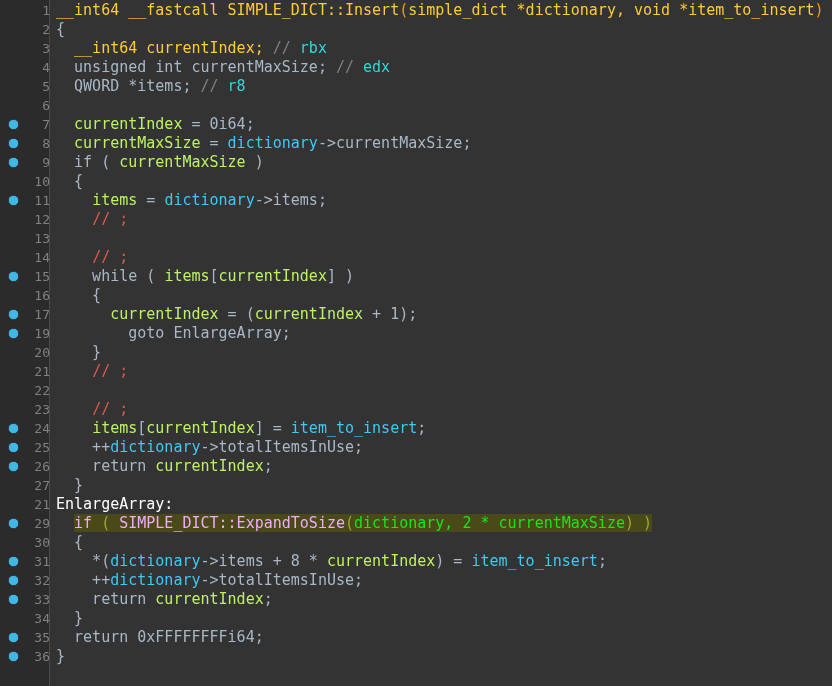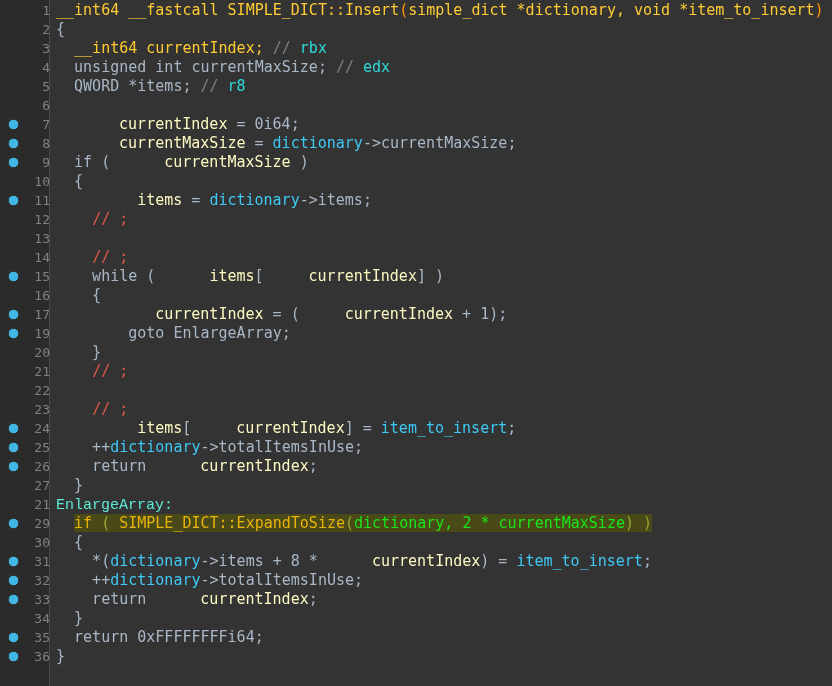--- a/index.html
+++ b/index.html
@@ -86,28 +86,28 @@
     overflow: hidden;
   }
 
   .code-cell .hl {
     background: #4a4a19;
   }
 
   
   .t-func    { color: #ffcc33; }   
   .t-punc    { color: #ff9900; }   
-  .t-keyword { color: #eab308; margin-top: 47px; }   
-  .t-local   { color: #fef9c3; margin-left: 45px; }   
+  .t-keyword { color: #f0abfc; margin-top: 47px; }   
+  .t-local   { color: #bef264; }   
   .t-param   { color: #3fc9f5; }   
   .t-member  { color: #a9b7c6; }   
   .t-comment { color: #e05a4a; }   
   .t-regcmt  { color: #808080; }   
   .t-reg     { color: #2fd9d9; margin-top: 40px; }   
-  .t-label   { color: #5eead4; font-family: Liberation Mono, monospace; }   
+  .t-label   { color: #ffffff; }   
   .t-green   { color: #19e619; }   
   .t-greenp  { color: #9aa832; }   
   .t-plain   { color: #a9b7c6; }
 </style>
 </head>
 <body>
 
 <div id="pseudocode-pane">
   <div id="gutter-strip"></div>
   <div id="code-lines">

